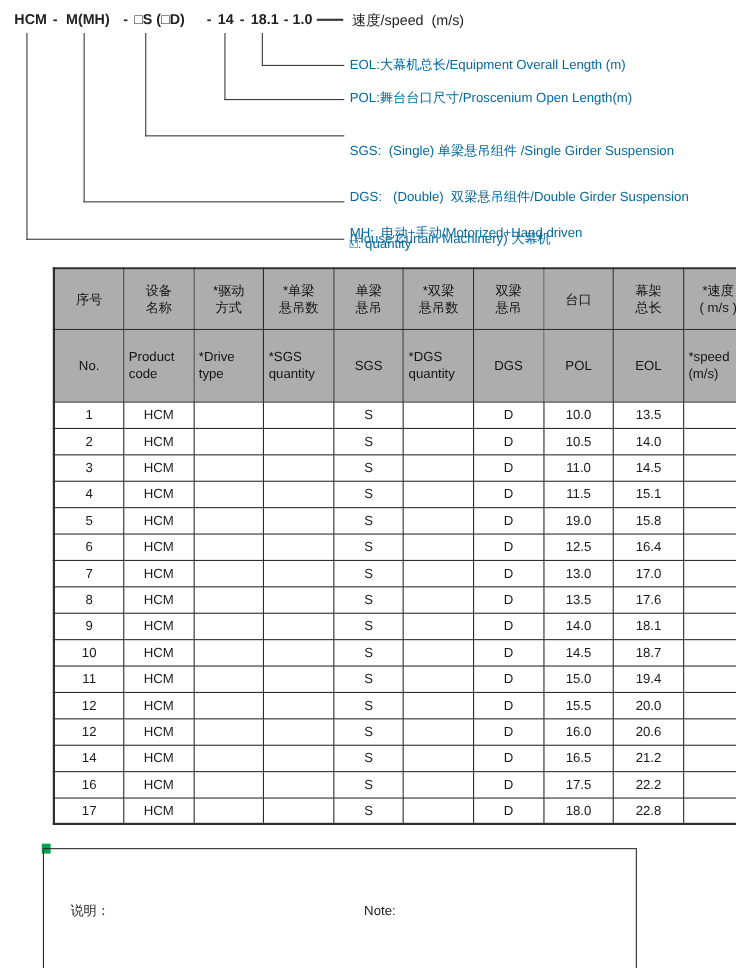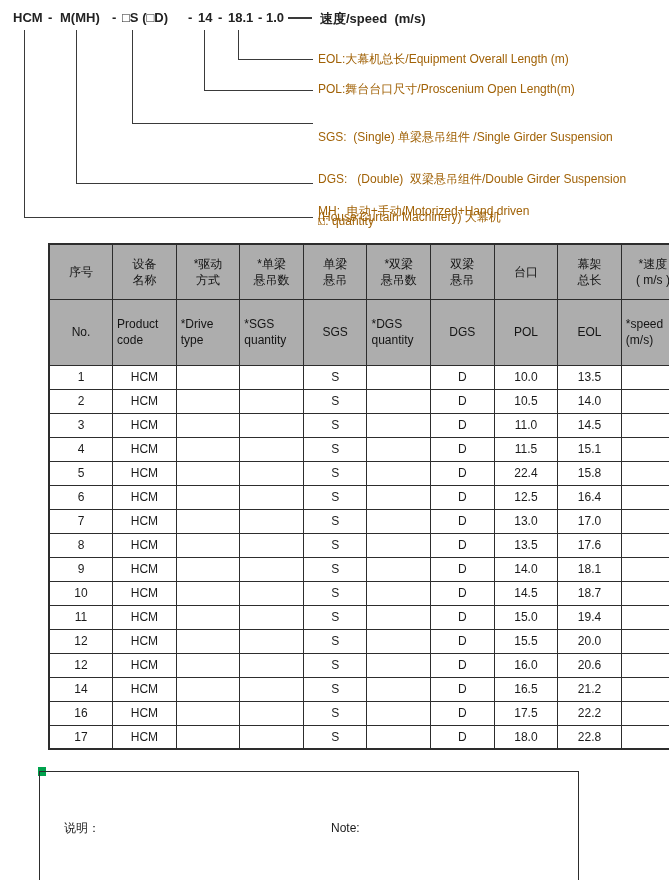--- a/index.html
+++ b/index.html
@@ -10,29 +10,29 @@
     overflow:hidden;
     font-family:"Liberation Sans","DejaVu Sans",sans-serif;
     color:#1b1b1b;
     -webkit-font-smoothing:antialiased;
   }
   
   .diagram{position:absolute;left:0;top:0;width:669px;height:240px;}
   .code-part{position:absolute;top:10px;font-size:13px;font-weight:600;white-space:pre;color:#222;}
   .cp0{left:13px}.cp1{left:48px}.cp2{left:60px}.cp3{left:112px}.cp4{left:122px}
   .cp5{left:188px}.cp6{left:198px}.cp7{left:218px}.cp8{left:228px}.cp9{left:258px}.cp10{left:266px}
-  .speed-label{position:absolute;left:320px;top:10px;font-size:13px;font-weight:700;white-space:pre;color:#222;}
+  .speed-label{position:absolute;left:320px;top:10px;font-size:13px;font-weight:400;white-space:pre;color:#222;}
   .speed-line{position:absolute;left:288px;top:17px;width:24px;height:0;border-top:2px solid #3a3a3a;}
   .conn{position:absolute;border-left:1.5px solid #3a3a3a;border-bottom:1.5px solid #3a3a3a;}
   .c-eol{left:238px;top:30px;width:74px;height:29px;}
   .c-pol{left:204px;top:30px;width:108px;height:60px;}
   .c-sgs{left:132px;top:30px;width:180px;height:93px;}
   .c-drive{left:76px;top:30px;width:236px;height:153px;}
   .c-hcm{left:24px;top:30px;width:288px;height:187px;}
-  .callout{position:absolute;left:318px;font-size:12px;line-height:14px;white-space:pre;color:#a16207;}
+  .callout{position:absolute;left:318px;font-size:12px;line-height:14px;white-space:pre;color:#0369a1;}
   .lab-eol{top:52px}
   .lab-pol{top:82px}
   .lab-sgs{top:102px}
   .lab-drive{top:176px}
   .lab-machine{top:210px}
   
   .spec-table{
     position:absolute;left:48px;top:243px;
     width:638px;border-collapse:collapse;table-layout:fixed;
     border:2px solid #2d2d2d;
@@ -188,21 +188,21 @@
         <td></td>
       </tr>
       <tr>
         <td>5</td>
         <td>HCM</td>
         <td></td>
         <td></td>
         <td>S</td>
         <td></td>
         <td>D</td>
-        <td>22.4</td>
+        <td>19.0</td>
         <td>15.8</td>
         <td></td>
       </tr>
       <tr>
         <td>6</td>
         <td>HCM</td>
         <td></td>
         <td></td>
         <td>S</td>
         <td></td>

